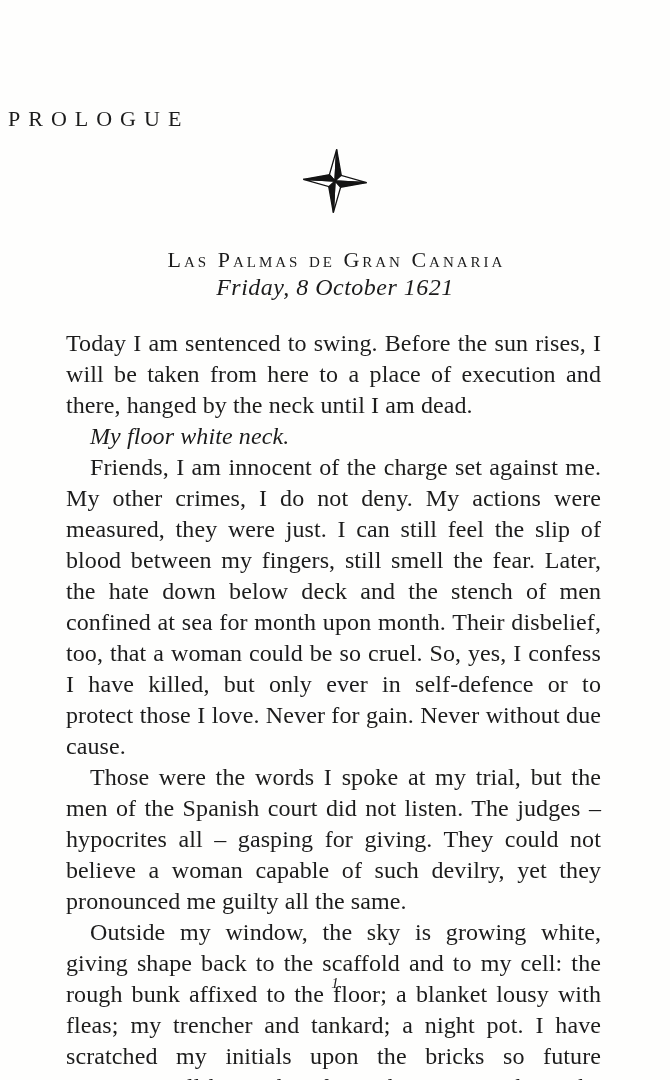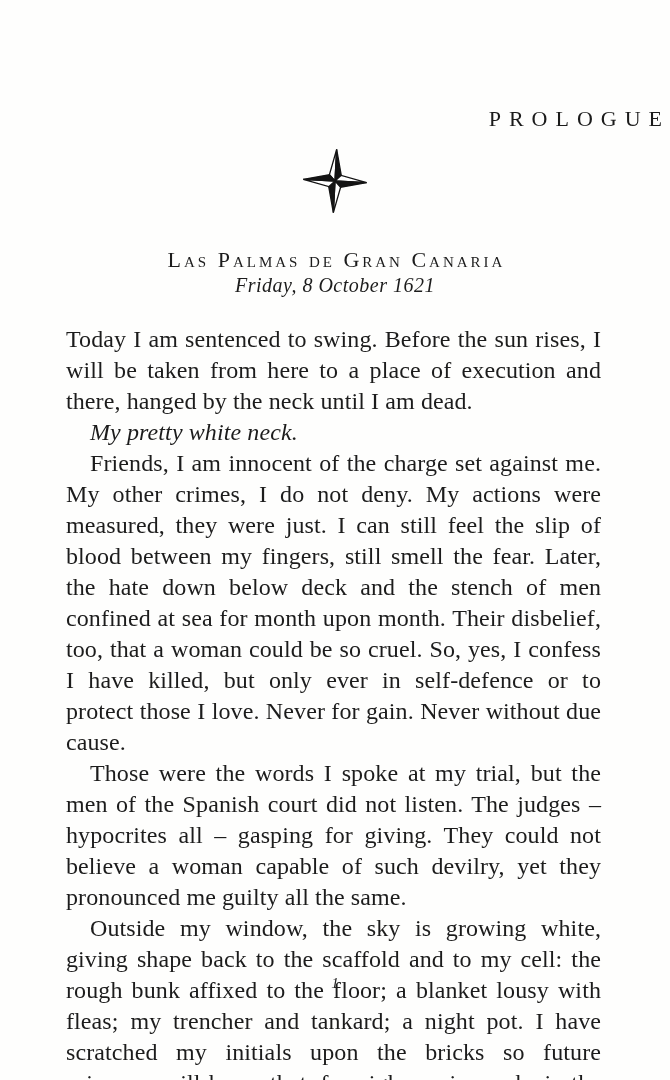--- a/index.html
+++ b/index.html
@@ -12,21 +12,21 @@
     width: 670px;
     height: 1080px;
     background: #fefefd;
     color: #1c1c1c;
     font-family: "Liberation Serif", serif;
     overflow: hidden;
   }
   .heading {
     margin: 0;
     padding-top: 106px;
-    text-align: right;
+    text-align: left;
     font-size: 22px;
     font-weight: 500;
     letter-spacing: 8px;
     text-indent: 8px; 
     color: #1b1b1b;
   }
   .ornament {
     margin-top: 13px;
     text-align: center;
     height: 74px;
@@ -40,21 +40,21 @@
     text-align: center;
     font-variant: small-caps;
     font-size: 22px;
     letter-spacing: 3px;
     text-indent: 3px;
   }
   .dateline {
     margin-top: 1px;
     text-align: center;
     font-style: italic;
-    font-size: 20px;
+    font-size: 24px;
     letter-spacing: 0.5px;
   }
   .bodytext {
     margin: 27px 69px 0 66px;
     font-size: 24px;
     line-height: 31px;
     text-align: justify;
     letter-spacing: 0.1px;
   }
   .bodytext p {
@@ -100,21 +100,21 @@
       </g>
     </svg>
   </div>
 
   <div class="location">Las Palmas de Gran Canaria</div>
 
   <div class="dateline">Friday, 8 October 1621</div>
 
   <div class="bodytext">
     <p>Today I am sentenced to swing. Before the sun rises, I will be taken from here to a place of execution and there, hanged by the neck until I am dead.</p>
-    <p class="indent italic">My pretty white neck.</p>
+    <p class="indent italic">My floor white neck.</p>
     <p class="indent">Friends, I am innocent of the charge set against me. My other crimes, I do not deny. My actions were measured, they were just. I can still feel the slip of blood between my fingers, still smell the fear. Later, the hate down below deck and the stench of men confined at sea for month upon month. Their disbelief, too, that a woman could be so cruel. So, yes, I confess I have killed, but only ever in self-defence or to protect those I love. Never for gain. Never without due cause.</p>
     <p class="indent">Those were the words I spoke at my trial, but the men of the Spanish court did not listen. The judges – hypocrites all – gasping for giving. They could not believe a woman capable of such devilry, yet they pronounced me guilty all the same.</p>
     <p class="indent">Outside my window, the sky is growing white, giving shape back to the scaffold and to my cell: the rough bunk affixed to the floor; a blanket lousy with fleas; my trencher and tankard; a night pot. I have scratched my initials upon the bricks so future prisoners will know that, for nigh-on six weeks in the year of Our Lord 1621, a woman was here confined: LRJ, captain and commander, innocent of the crime for which she was condemned.</p>
   </div>
 
   <div class="pagenum">1</div>
 
 </div>
 
 </body></html>

